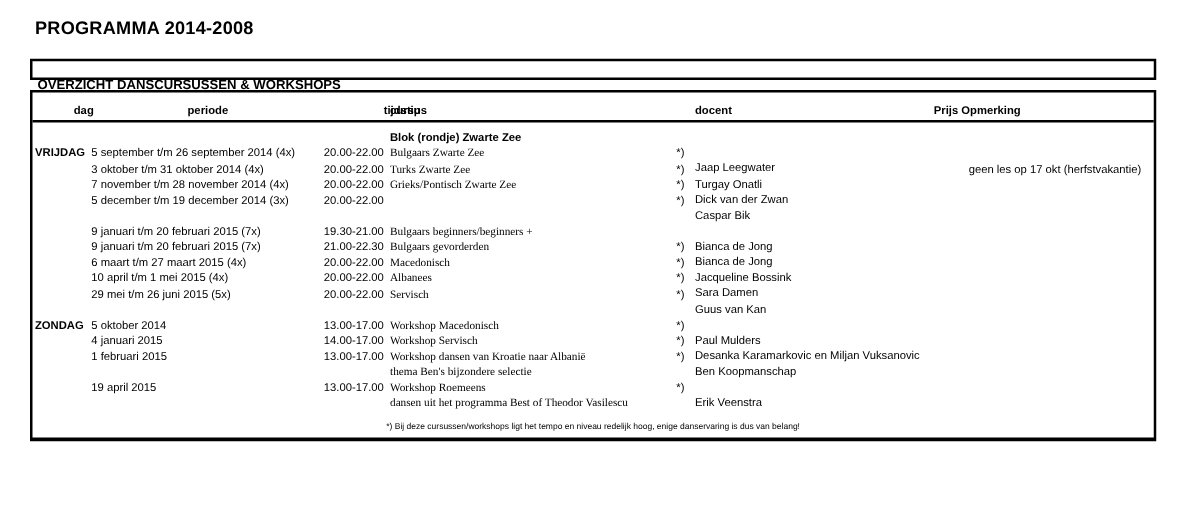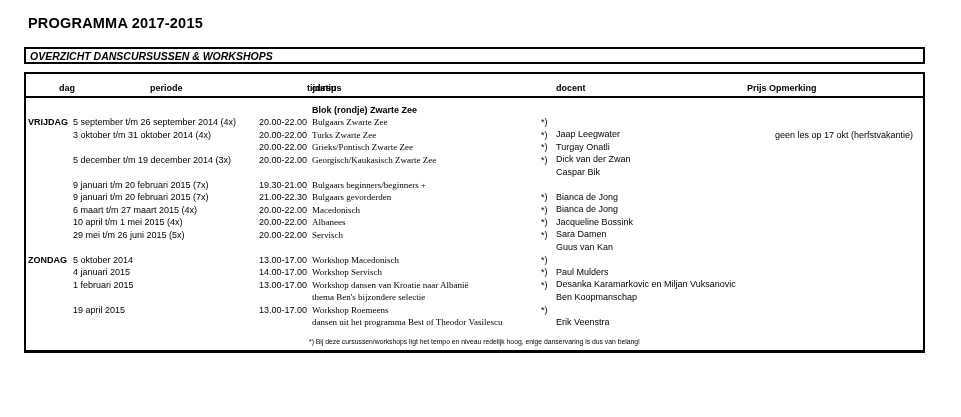--- a/index.html
+++ b/index.html
@@ -2,22 +2,22 @@
 <html><head>
 <meta charset="utf-8">
 <style>
   html,body{margin:0;padding:0;background:#ffffff;}
   .page{position:relative;width:961px;height:417px;background:#ffffff;overflow:hidden;
         font-family:"Liberation Sans","DejaVu Sans",sans-serif;color:#000;}
   .title{position:absolute;left:28px;top:15px;font-size:14.5px;font-weight:bold;
          letter-spacing:.2px;white-space:nowrap;}
   .subtitle-box{position:absolute;left:24px;top:47px;width:901px;height:17px;
                 border:2px solid #000;box-sizing:border-box;}
-  .subtitle-box span{position:absolute;left:4px;top:1px;font-size:10.5px;font-weight:bold;
-                     font-style:italic;white-space:nowrap;}
+  .subtitle-box span{position:absolute;left:4px;top:13px;font-size:10.5px;font-weight:bold;
+                     white-space:nowrap;}
   .table{position:absolute;left:24px;top:72px;width:901px;height:281px;
          border:2px solid #000;border-bottom-width:3px;box-sizing:border-box;}
   .thead{position:absolute;left:0;top:0;right:0;height:22px;border-bottom:2px solid #000;}
   .thead span{position:absolute;bottom:3px;font-size:9px;font-weight:bold;white-space:nowrap;}
   .h-dag{left:2px;margin-left:31px;} .h-periode{left:124px;} .h-tijdstip{left:241px;margin-left:40px;}
   .h-cursus{left:286px;} .h-docent{left:530px;text-align:center;} .h-prijs{left:721px;}
   .row{position:absolute;left:0;right:0;height:13px;font-size:9px;line-height:12px;}
   .row span{position:absolute;top:0;white-space:nowrap;}
   .dag{left:2px;font-weight:bold;}
   .periode{left:47px;}
@@ -28,21 +28,21 @@
   .docent{left:530px;margin-top:12px;}
   .prijs{right:10px;}
   .footnote{position:absolute;left:0;right:0;top:264px;text-align:center;font-size:6.8px;
             white-space:nowrap;}
 </style>
 </head>
 <body>
 
 <div class="page">
 
-  <div class="title">PROGRAMMA 2017-2015</div>
+  <div class="title">PROGRAMMA 2014-2008</div>
 
   <div class="subtitle-box">
     <span>OVERZICHT DANSCURSUSSEN &amp; WORKSHOPS</span>
   </div>
 
   <div class="table">
 
     <div class="thead">
       <span class="h-dag">dag</span>
       <span class="h-periode">periode</span>
@@ -68,30 +68,30 @@
     <div class="row" style="top:55px">
       <span class="periode">3 oktober t/m 31 oktober 2014 (4x)</span>
       <span class="tijd">20.00-22.00</span>
       <span class="cursus">Turks Zwarte Zee</span>
       <span class="mark">*)</span>
       <span class="docent">Turgay Onatli</span>
       <span class="prijs">geen les op 17 okt (herfstvakantie)</span>
     </div>
 
     <div class="row" style="top:67px">
+      <span class="periode">7 november t/m 28 november 2014 (4x)</span>
       <span class="tijd">20.00-22.00</span>
       <span class="cursus">Grieks/Pontisch Zwarte Zee</span>
       <span class="mark">*)</span>
       <span class="docent">Dick van der Zwan</span>
     </div>
 
     <div class="row" style="top:80px">
       <span class="periode">5 december t/m 19 december 2014 (3x)</span>
       <span class="tijd">20.00-22.00</span>
-      <span class="cursus">Georgisch/Kaukasisch Zwarte Zee</span>
       <span class="mark">*)</span>
       <span class="docent">Caspar Bik</span>
     </div>
 
     <div class="row" style="top:105px">
       <span class="periode">9 januari t/m 20 februari 2015 (7x)</span>
       <span class="tijd">19.30-21.00</span>
       <span class="cursus">Bulgaars beginners/beginners +</span>
       <span class="docent">Bianca de Jong</span>
     </div>

